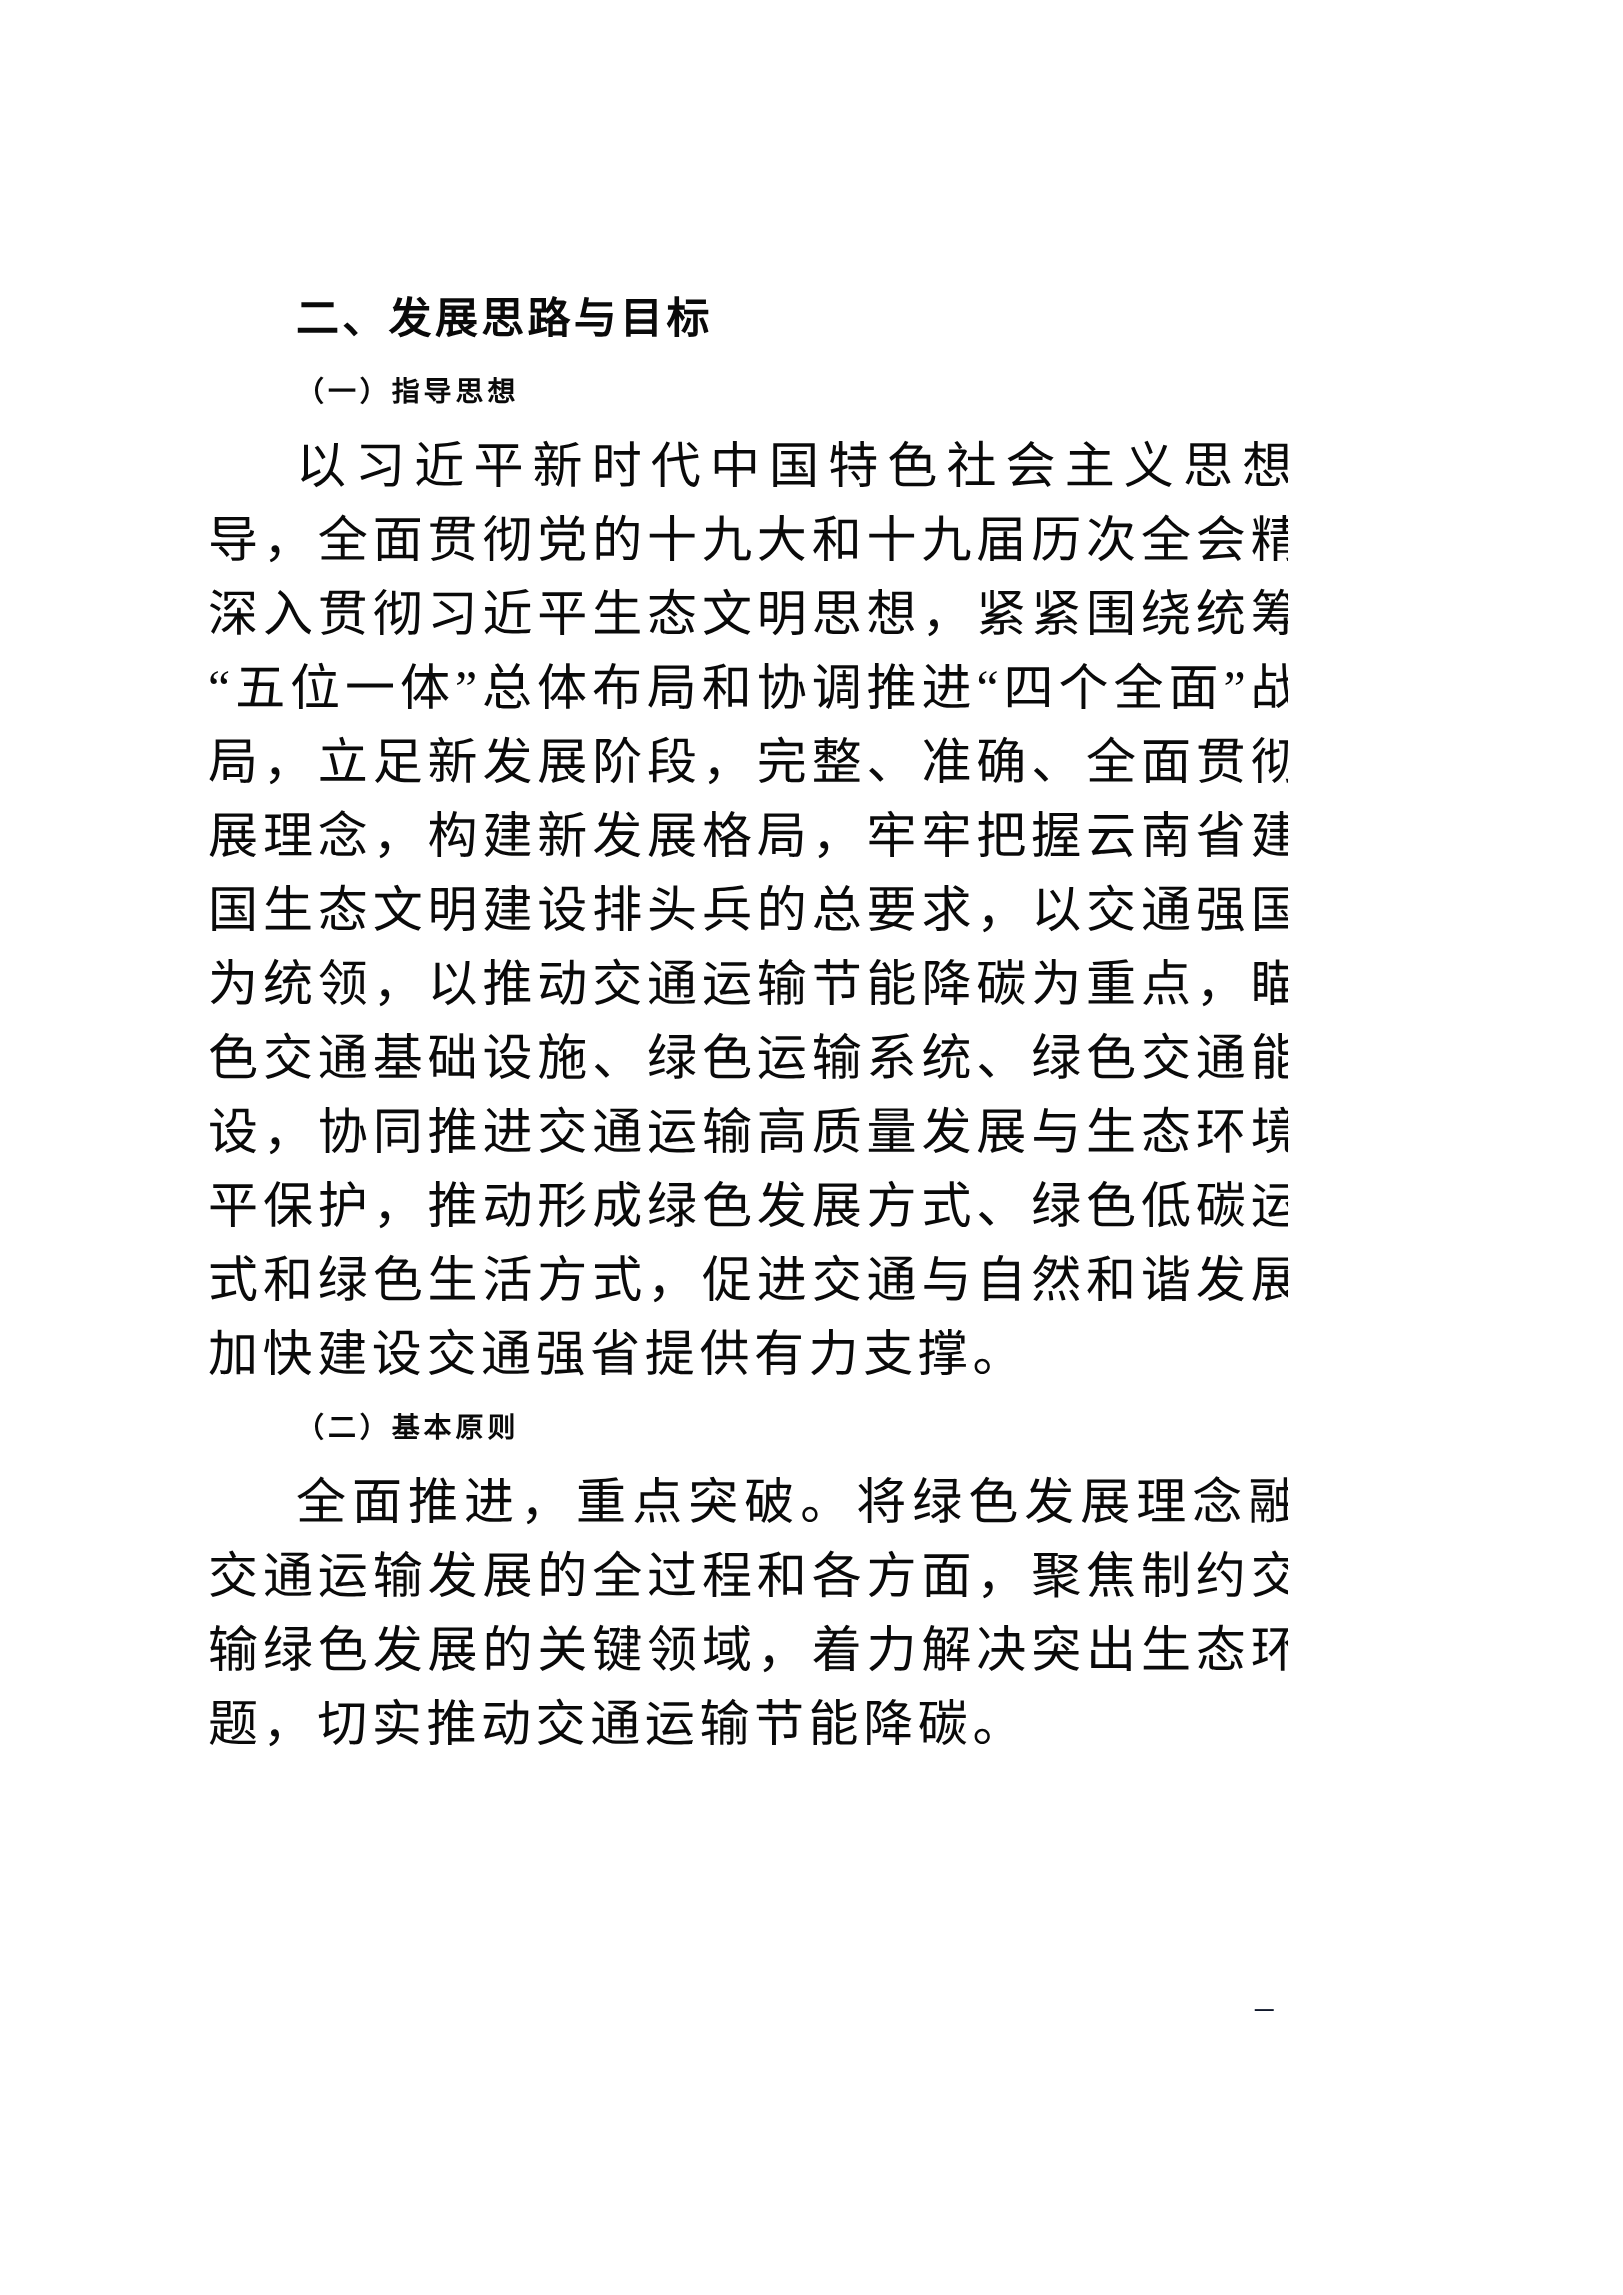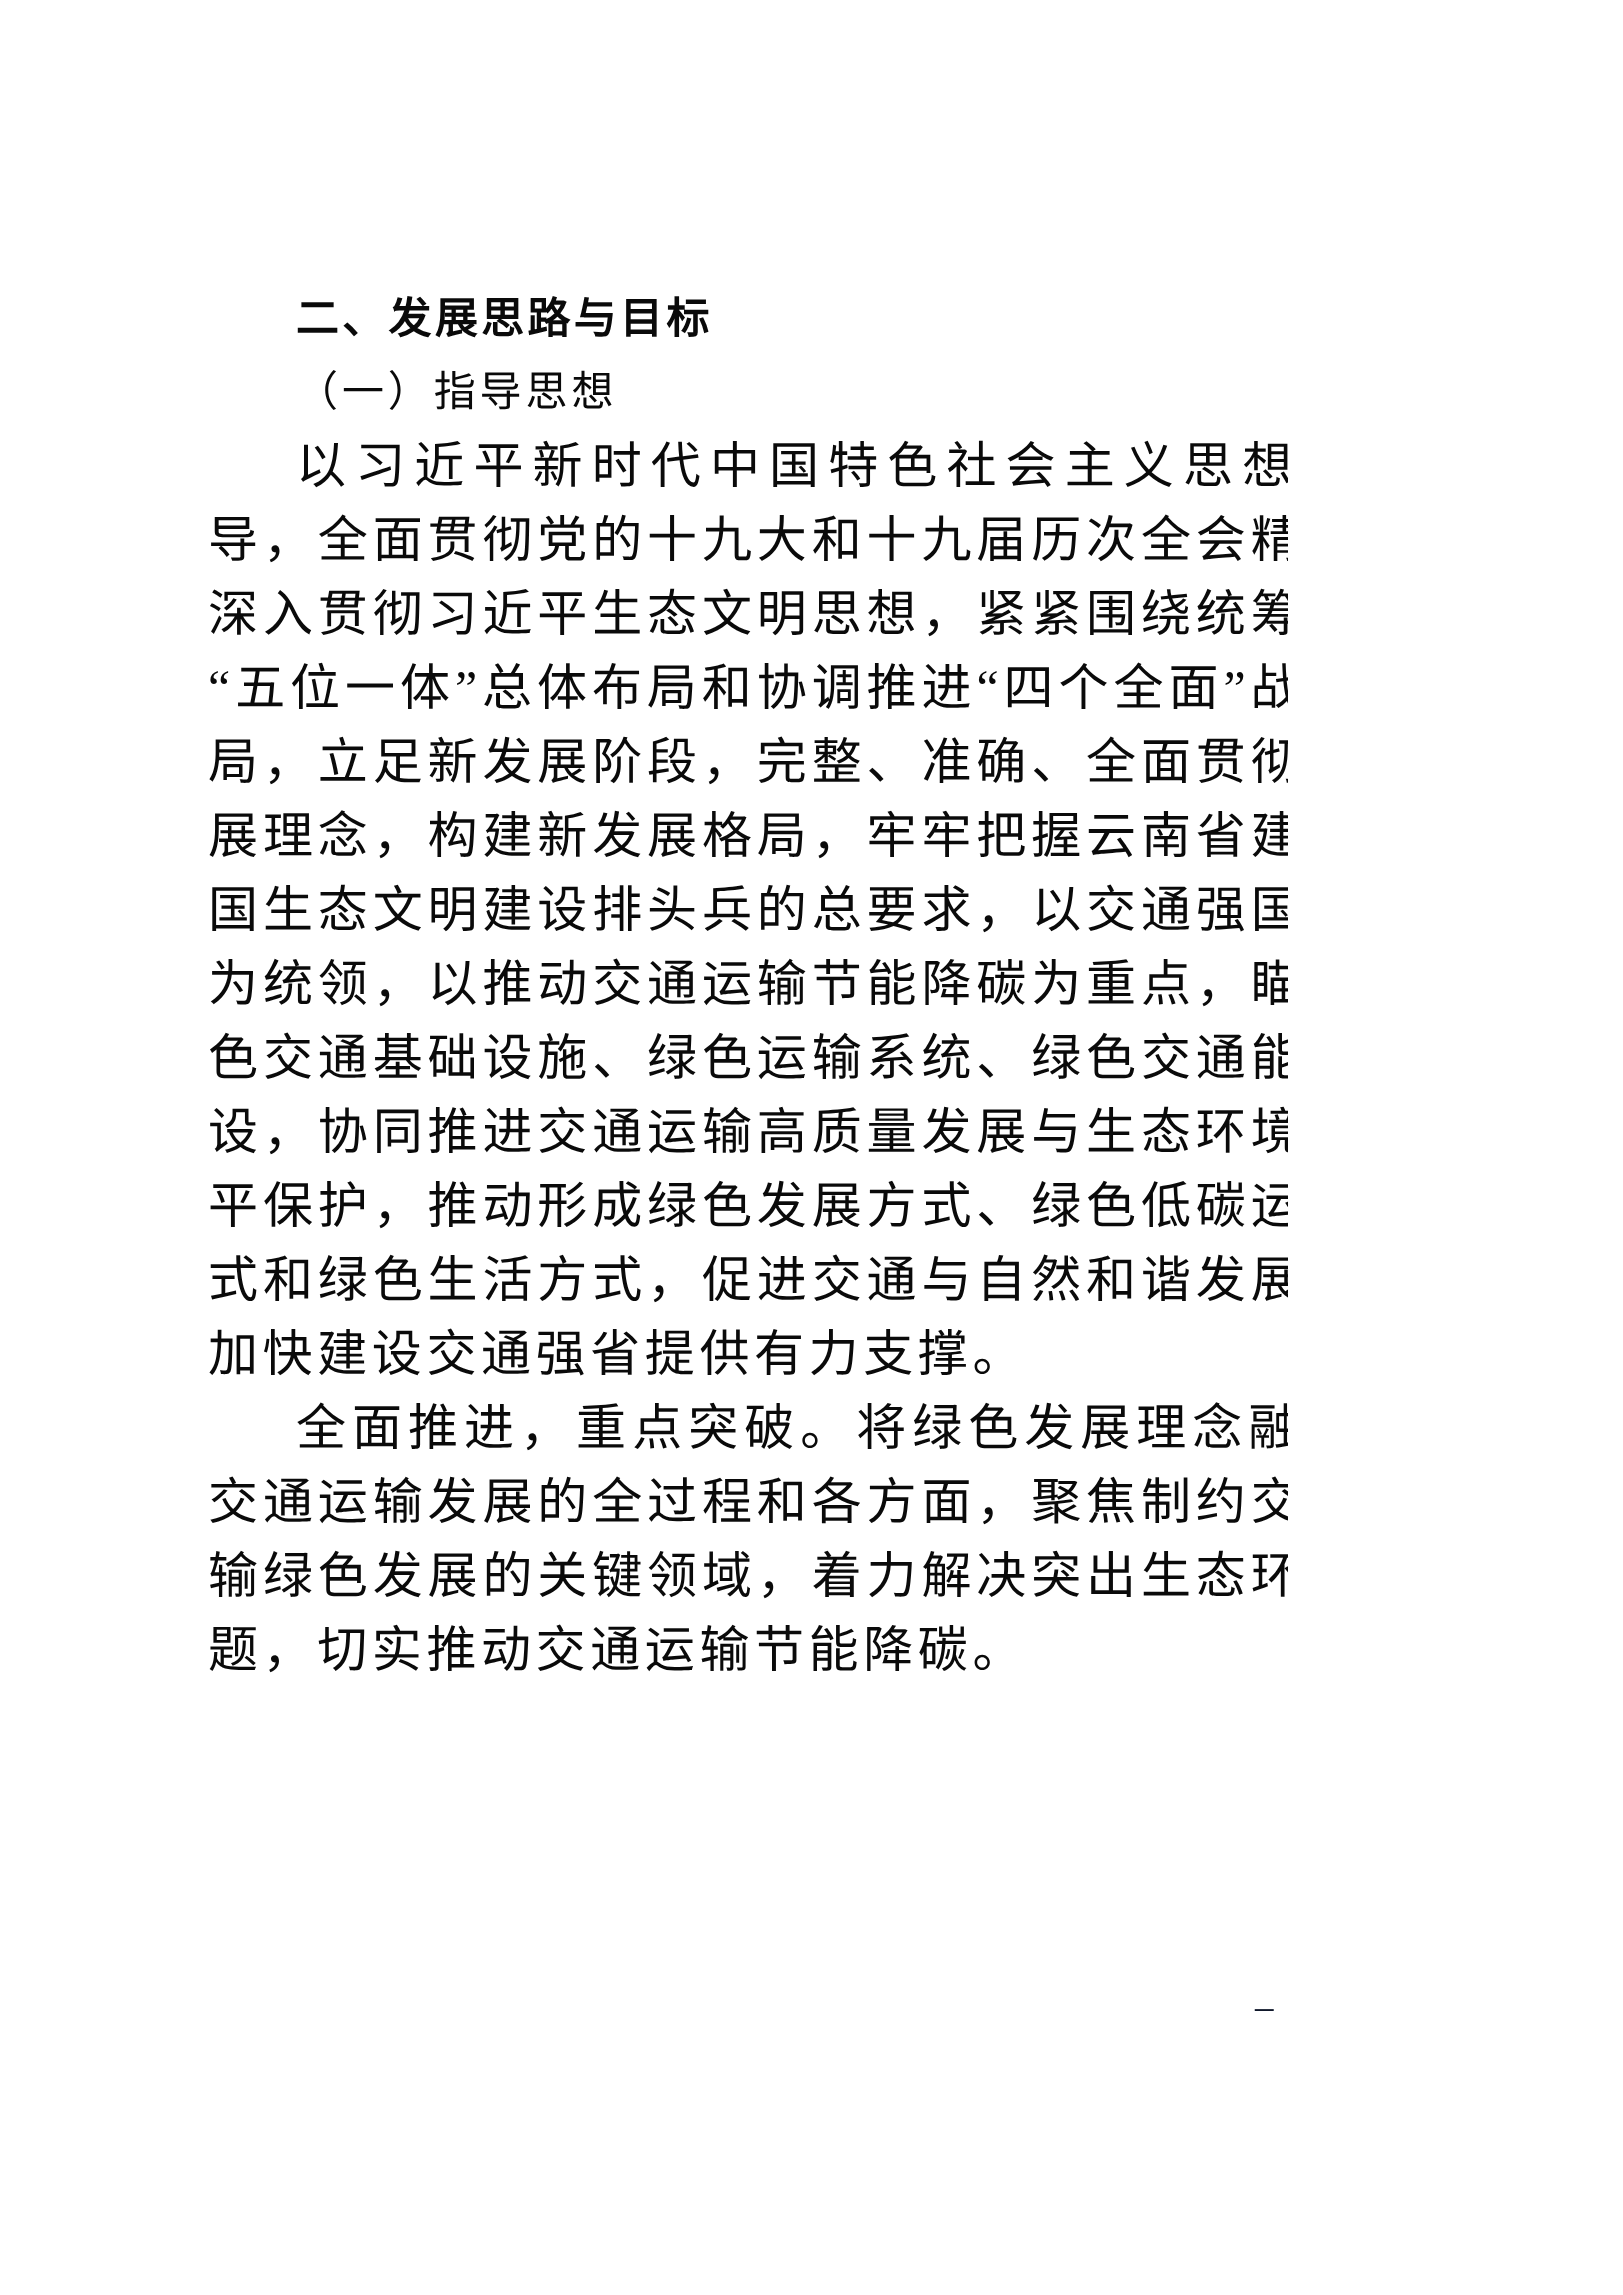--- a/index.html
+++ b/index.html
@@ -26,22 +26,22 @@
     font-family: "Liberation Sans", "DejaVu Sans", sans-serif;
     font-weight: 700;
     font-size: 43px;
     line-height: 74px;
     letter-spacing: 3.3px;
     text-indent: 88px;
     white-space: nowrap;
   }
   .doc-subheading {
     font-family: "Liberation Serif", "DejaVu Serif", serif;
-    font-weight: 400;
-    font-size: 42px;
+    font-weight: 700;
+    font-size: 28px;
     line-height: 74px;
     letter-spacing: 3.9px;
     text-indent: 88px;
     white-space: nowrap;
   }
   .doc-para {
     font-size: 50px;
     line-height: 74px;
     letter-spacing: 4.6px;
     text-indent: 88px;
@@ -69,20 +69,21 @@
   <div class="content">
 
     <h1 class="doc-heading">二、发展思路与目标</h1>
 
     <section>
       <h2 class="doc-subheading">（一）指导思想</h2>
       <p class="doc-para">以习近平新时代中国特色社会主义思想为指导，全面贯彻党的十九大和十九届历次全会精神，深入贯彻习近平生态文明思想，紧紧围绕统筹推进“五位一体”总体布局和协调推进“四个全面”战略布局，立足新发展阶段，完整、准确、全面贯彻新发展理念，构建新发展格局，牢牢把握云南省建设我国生态文明建设排头兵的总要求，以交通强国战略为统领，以推动交通运输节能降碳为重点，瞄准绿色交通基础设施、绿色运输系统、绿色交通能力建设，协同推进交通运输高质量发展与生态环境高水平保护，推动形成绿色发展方式、绿色低碳运输方式和绿色生活方式，促进交通与自然和谐发展，为加快建设交通强省提供有力支撑。</p>
     </section>
 
     <section>
+      <h2 class="doc-subheading">（二）基本原则</h2>
       <p class="doc-para">全面推进，重点突破。将绿色发展理念融入到交通运输发展的全过程和各方面，聚焦制约交通运输绿色发展的关键领域，着力解决突出生态环境问题，切实推动交通运输节能降碳。</p>
     </section>
 
   </div>
 
   <div class="page-number">– 15 –</div>
 </div>
 
 
 </body></html>

